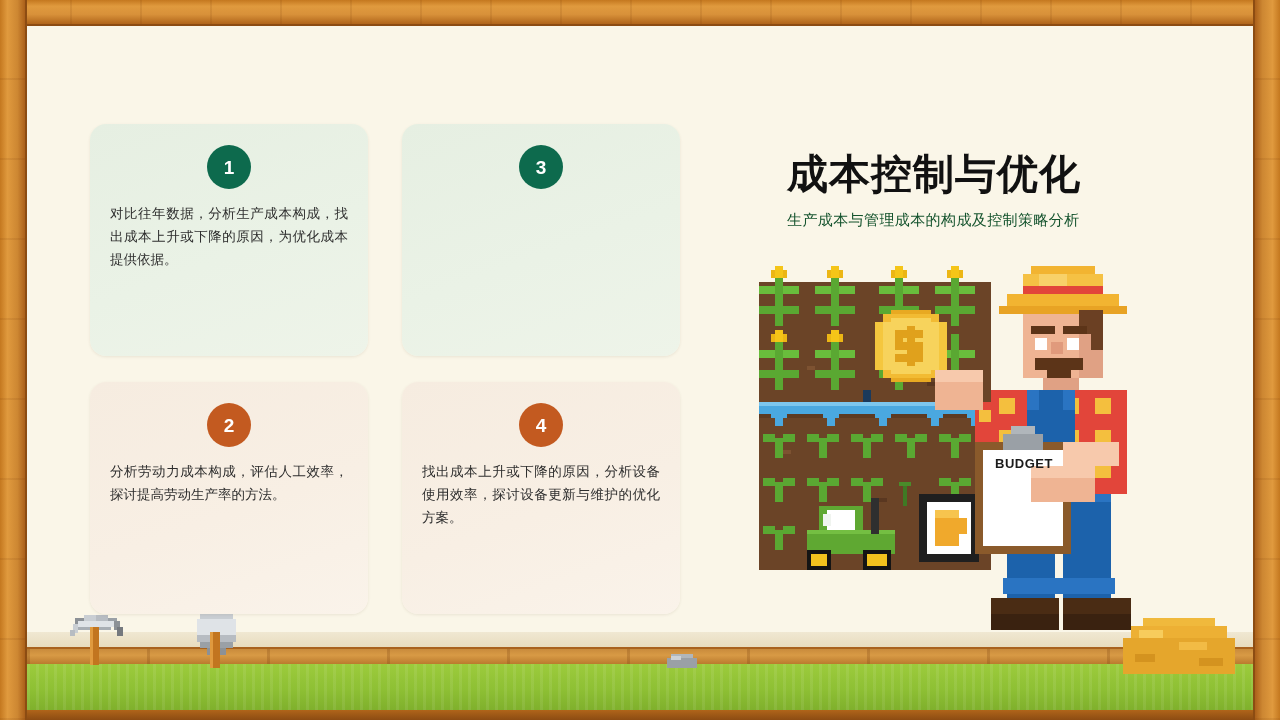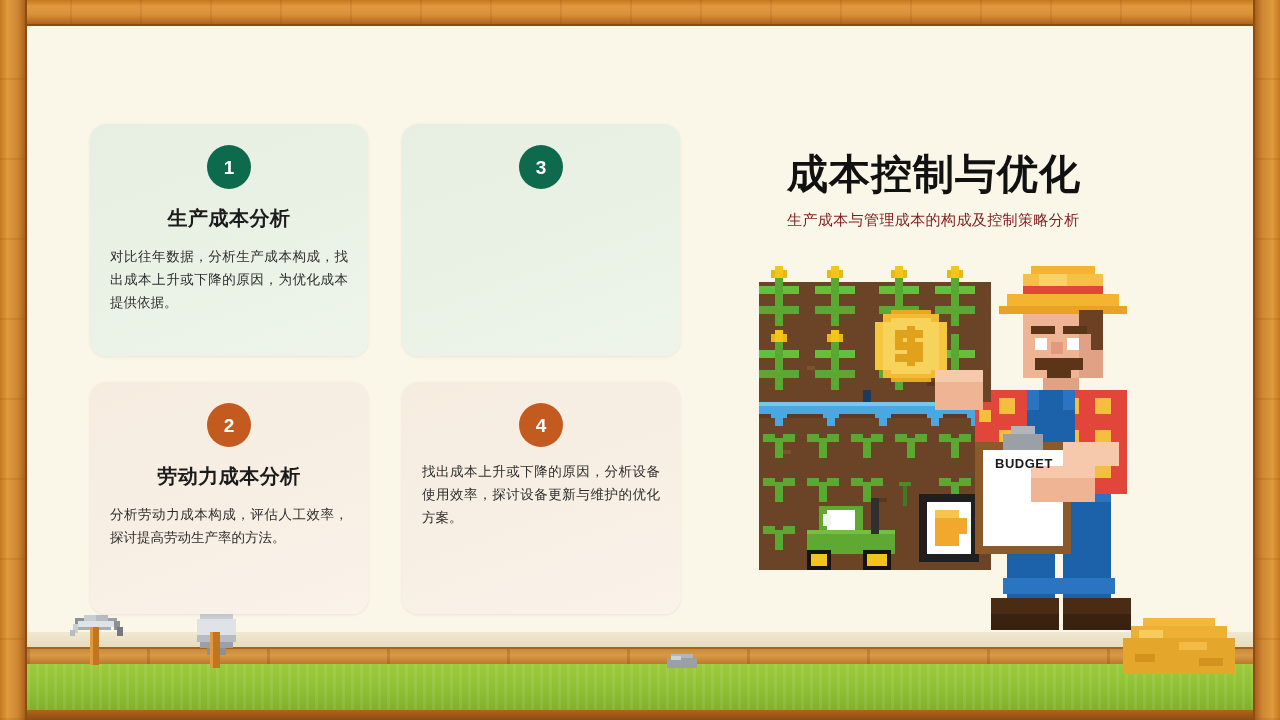--- a/index.html
+++ b/index.html
@@ -69,21 +69,21 @@
     color:#fff; font-size:19px; font-weight:700; line-height:1; }
   .badge.g{ background:#0d6a4d; }
   .badge.o{ background:#c35a20; }
   .card-title{ text-align:center; font-size:20px; font-weight:800; color:#1b1b1b;
     margin-top:16px; letter-spacing:.5px; }
   .card-desc{ margin-top:13px; font-size:13.5px; line-height:1.72; color:#2d2d2d; text-align:justify; }
 
   
   .headline{ position:absolute; left:760px; top:104px; width:470px; z-index:10;margin-top:20px; }
   .h-title{ font-size:41px; font-weight:800; color:#111; letter-spacing:1px; line-height:1.18; }
-  .h-sub{ margin-top:13px; font-size:15px; color:#7f1d1d; letter-spacing:.4px; }
+  .h-sub{ margin-top:13px; font-size:15px; color:#14532d; letter-spacing:.4px; }
 
   
   .illo{ position:absolute; left:700px; top:232px; width:520px; height:400px; z-index:8;text-decoration:underline; }
   .illo svg{ image-rendering:pixelated; display:block; }
 </style>
 </head>
 <body>
 
 <div id="slide">
 
@@ -142,31 +142,29 @@
           <rect x="4" y="10" width="5" height="2" fill="#d4931f"></rect>
           <rect x="20" y="11" width="6" height="2" fill="#d4931f"></rect>
         </g>
       </svg>
     </div>
 
     <div class="cards">
 
       <div class="card green">
         <div class="badge g">1</div>
-        <div class="card-title">生产成本分析</div>
         <div class="card-desc">对比往年数据，分析生产成本构成，找出成本上升或下降的原因，为优化成本提供依据。</div>
       </div>
 
       <div class="card green">
         <div class="badge g">3</div>
       </div>
 
       <div class="card tan">
         <div class="badge o">2</div>
-        <div class="card-title">劳动力成本分析</div>
         <div class="card-desc">分析劳动力成本构成，评估人工效率，探讨提高劳动生产率的方法。</div>
       </div>
 
       <div class="card tan">
         <div class="badge o">4</div>
         <div class="card-desc">找出成本上升或下降的原因，分析设备使用效率，探讨设备更新与维护的优化方案。</div>
       </div>
 
     </div>
 

